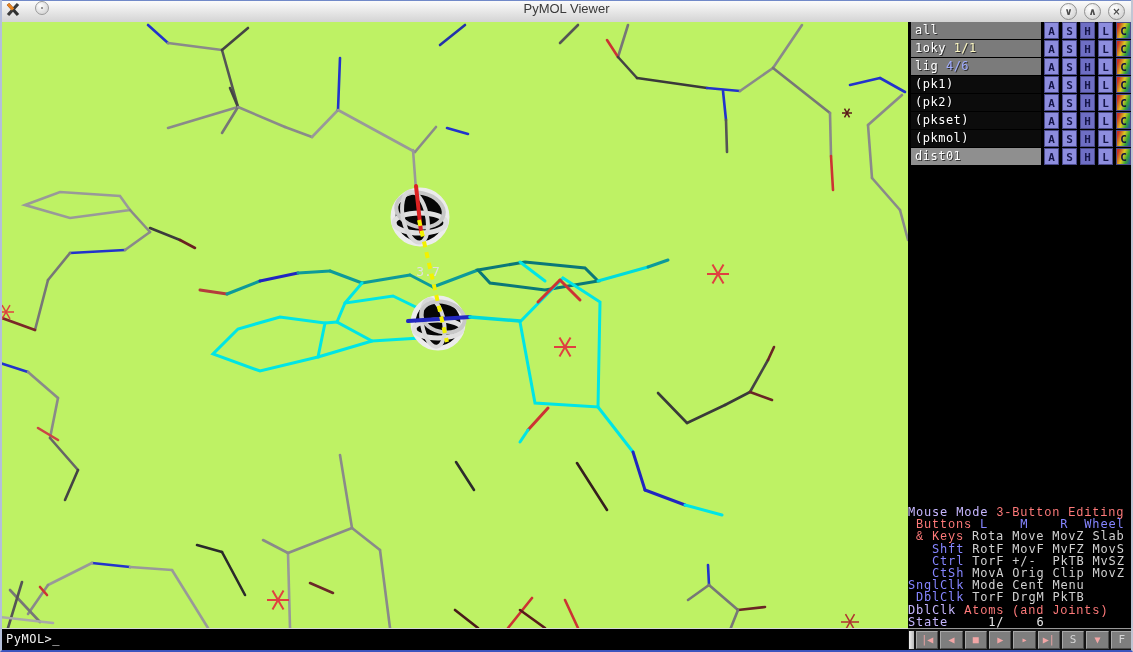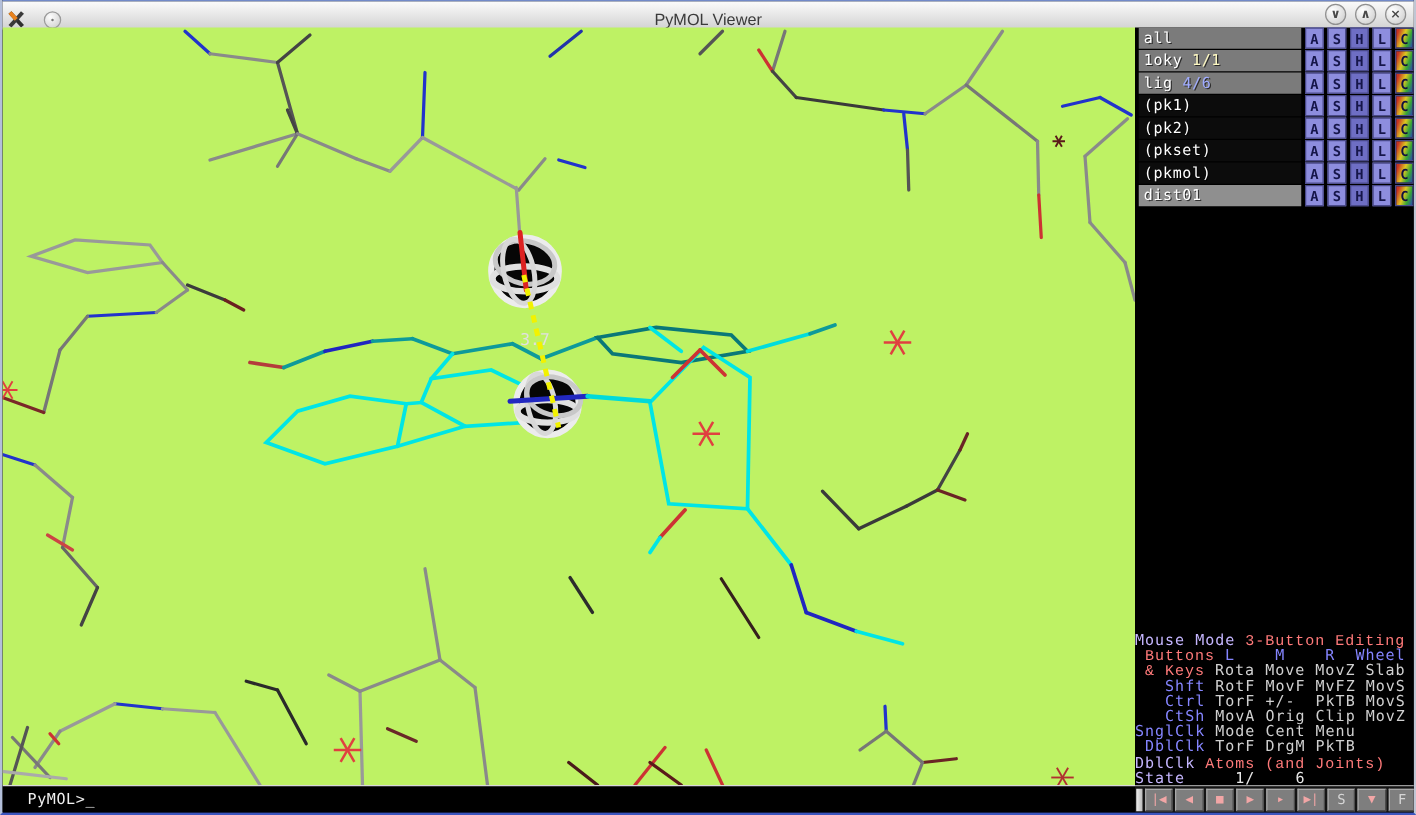--- a/index.html
+++ b/index.html
@@ -5,40 +5,40 @@
   html,body{margin:0;padding:0;background:#222;}
   .window{position:relative;width:1133px;height:652px;background:#000;
     font-family:"DejaVu Sans Mono", monospace; overflow:hidden;
     border-left:2px solid #b3bfda;border-right:2px solid #c0c6d4;border-bottom:2px solid #3c55be;
     box-sizing:border-box;}
   
   .titlebar{position:absolute;left:0;top:0;width:1133px;height:24px;
     margin-left:-2px;
     background:linear-gradient(#fbfbfb,#d2d2d2);
     border-top:1px solid #7189c8;border-bottom:1px solid #9a9a9a;box-sizing:border-box;
-    display:flex;align-items:flex-end;}
+    display:flex;align-items:flex-start;}
   .titlebar .title{position:absolute;left:0;right:0;text-align:center;
     font-family:"Liberation Sans",sans-serif;font-size:13px;color:#3a3a3a;}
   .ticon{margin-left:5px;width:16px;height:16px;display:inline-block;}
   .sticky{margin-left:14px;width:14px;height:14px;border-radius:50%;
     background:radial-gradient(circle at 35% 30%, #fdfdfd,#cbcbcb);
     border:1px solid #9a9a9a;box-sizing:border-box;position:relative;}
   .sticky::after{content:"";position:absolute;left:5px;top:5px;width:2px;height:2px;background:#777;border-radius:50%;}
   .winbtns{position:absolute;right:8px;top:2px;display:flex;gap:7px;}
   .wbtn{width:17px;height:17px;border-radius:50%;
     background:radial-gradient(circle at 35% 30%,#ffffff,#c9c9c9);
     border:1px solid #909090;box-sizing:border-box;
     color:#4a4a4a;font-size:10px;line-height:15px;text-align:center;
     font-family:"DejaVu Sans",sans-serif;font-weight:bold;}
   
   .viewport{position:absolute;left:0;top:22px;width:906px;height:606px;background:#bef264;}
   
   .cmdline{position:absolute;left:0;top:628px;width:906px;height:22px;background:#000;
     border-top:1px solid #d8d8d8;box-sizing:border-box;
-    color:#f0f0f0;font-size:12px;letter-spacing:.5px;line-height:20px;padding-left:20px;}
+    color:#f0f0f0;font-size:12px;letter-spacing:.5px;line-height:20px;padding-left:4px;}
   
   .sidebar{position:absolute;left:906px;top:22px;width:223px;height:606px;background:#000;}
   .objects{padding-top:0;}
   .obj-row{display:flex;height:17px;margin-bottom:1px;margin-left:3px;}
   .obj-name{flex:1;background:var(--bg);color:#fff;font-size:12px;letter-spacing:.5px;
     line-height:17px;padding-left:4px;white-space:pre;text-shadow:1px 1px 0 rgba(0,0,0,.65);}
   .st-green{color:#fef9c3;}
   .st-blue{color:#a0acff;}
   .obj-btns{display:flex;}
   .ob{width:15px;height:17px;margin-left:3px;background:#8d8dde;color:#16164a;
@@ -355,21 +355,21 @@
           </div>
       </div>
 
     </div>
 
     <div class="mousepanel">
       <div class="mline"><span class="c-green">Mouse Mode </span><span class="c-salmon">3-Button Editing</span></div>
       <div class="mline"><span class="c-salmon"> Buttons </span><span class="c-blue">L    M    R  Wheel</span></div>
       <div class="mline"><span class="c-salmon"> &amp; Keys </span><span class="c-gray">Rota Move MovZ Slab</span></div>
       <div class="mline"><span class="c-blue">   Shft </span><span class="c-gray">RotF MovF MvFZ MovS</span></div>
-      <div class="mline"><span class="c-blue">   Ctrl </span><span class="c-gray">TorF +/-  PkTB MovS</span></div>
+      <div class="mline"><span class="c-blue">   Ctrl </span><span class="c-gray">TorF +/-  PkTB MvSZ</span></div>
       <div class="mline"><span class="c-blue">   CtSh </span><span class="c-gray">MovA Orig Clip MovZ</span></div>
       <div class="mline"><span class="c-blue">SnglClk </span><span class="c-gray">Mode Cent Menu</span></div>
       <div class="mline"><span class="c-blue"> DblClk </span><span class="c-gray">TorF DrgM PkTB</span></div>
       <div class="mline"><span class="c-green">DblClk </span><span class="c-salmon">Atoms (and Joints)</span></div>
       <div class="mline"><span class="c-green">State </span><span class="c-white">    1/    6</span></div>
     </div>
   </div>
 
   <div class="mediastrip">
     <span class="scrollnub"></span>

